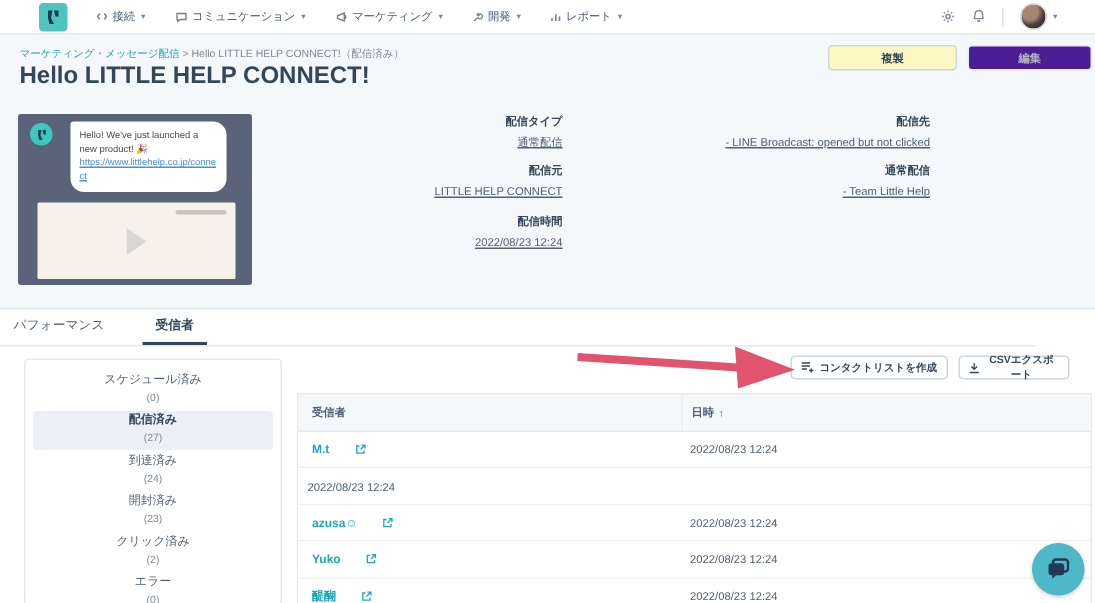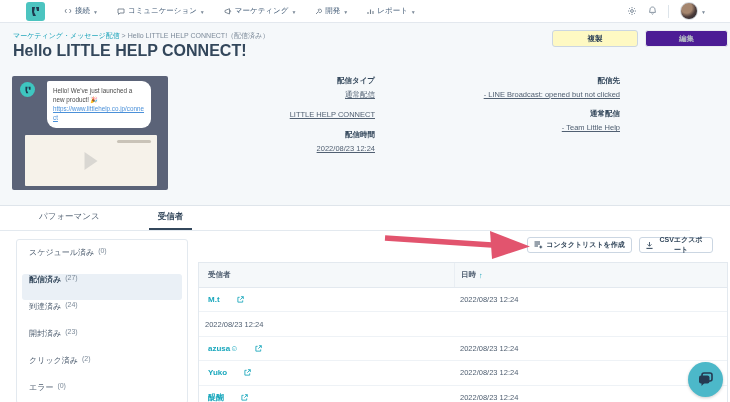--- a/index.html
+++ b/index.html
@@ -44,30 +44,30 @@
   .dcol{position:absolute;top:76px;font-size:7.5px;text-align:right;}
   .dcol-1{left:185px;width:190px;}
   .dcol-2{left:390px;width:230px;}
   .dgroup{margin-bottom:9px;}
   .dlabel{font-weight:700;color:#33475b;margin-bottom:3px;}
   .dvalue{color:#516072;line-height:1.5;text-decoration:underline;}
 
   
   .content-card{position:absolute;top:205px;left:0;width:730px;height:197px;background:#fff;border-top:1px solid #dfe5eb;}
   .tabs{position:absolute;top:0;left:0;width:690px;height:25px;border-bottom:1px solid #e3e9ef;
-    display:flex;padding-left:30px;gap:40px;box-sizing:border-box;}
+    display:flex;gap:16px;box-sizing:border-box;}
   .tab{font-size:8.5px;color:#516072;display:flex;align-items:center;padding:0 9px;cursor:pointer;
     border-bottom:2px solid transparent;box-sizing:border-box;}
   .tab.active{color:#33475b;font-weight:700;border-bottom:2px solid #33475b;}
 
   
   .sb{position:absolute;top:33px;left:16px;width:172px;height:165px;background:#fff;border:1px solid #e3e9ef;
     border-radius:3px;box-sizing:border-box;padding-top:7px;overflow:hidden;}
-  .sb-item{height:26px;margin:0 5px 1px 5px;padding:0 7px;display:flex;gap:4px;
-    font-size:8px;color:#516072;border-radius:3px;cursor:pointer;white-space:nowrap;}
+  .sb-item{height:26px;margin:0 5px 1px 5px;padding:0 7px;display:flex;align-items:center;gap:4px;
+    font-size:8px;color:#516072;border-radius:3px;cursor:pointer;white-space:nowrap;flex-direction:column;}
   .sb-item.active{background:#eaf0f6;color:#33475b;font-weight:700;}
   .sb-count{font-size:7px;color:#7c8a99;font-weight:400;}
 
   
   .tb-btn{position:absolute;height:16px;box-sizing:border-box;background:#fff;border:1px solid #cbd6e2;border-radius:3px;
     font-size:7px;color:#33475b;font-weight:600;display:flex;align-items:center;justify-content:center;gap:3px;cursor:pointer;}
   .btn-list{top:31px;left:527px;width:105px;}
   .btn-csv{top:31px;left:639px;width:74px;}
 
   
@@ -199,20 +199,21 @@
       <span class="play"></span>
     </div>
   </section>
 
   <div class="dcol dcol-1">
     <div class="dgroup">
       <div class="dlabel">配信タイプ</div>
       <div class="dvalue">通常配信</div>
     </div>
     <div class="dgroup">
+      <div class="dlabel">配信元</div>
       <div class="dvalue">LITTLE HELP CONNECT</div>
     </div>
     <div class="dgroup">
       <div class="dlabel">配信時間</div>
       <div class="dvalue">2022/08/23 12:24</div>
     </div>
   </div>
   <div class="dcol dcol-2">
     <div class="dgroup">
       <div class="dlabel">配信先</div>

